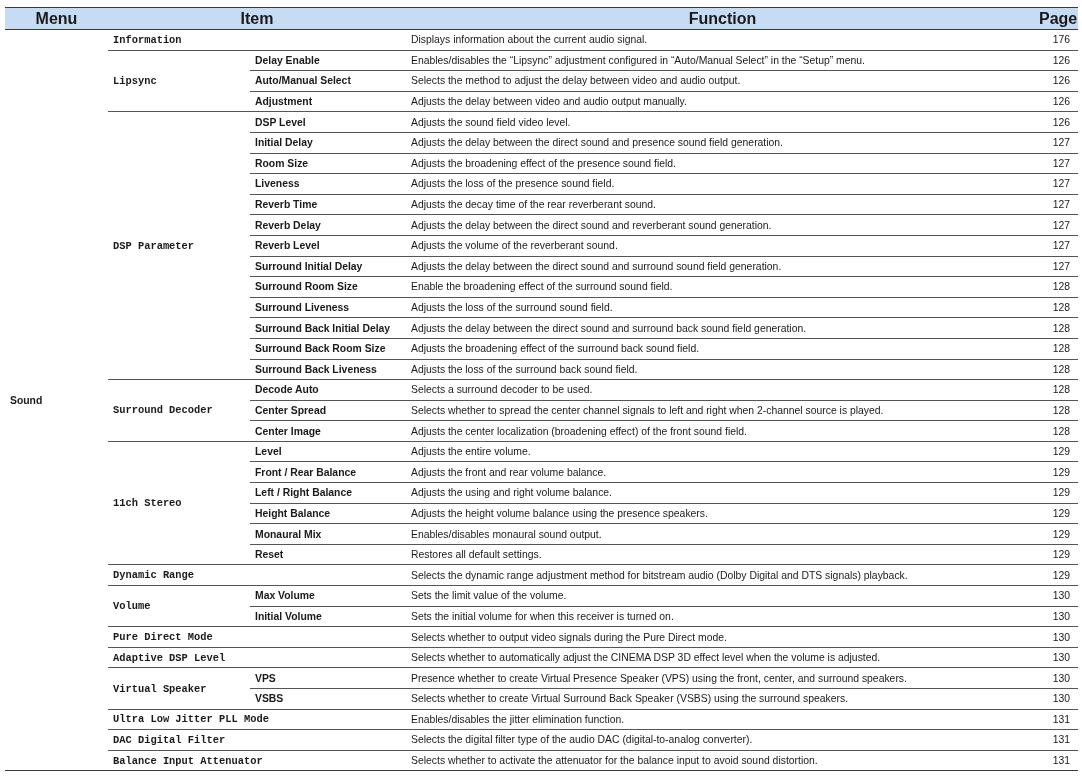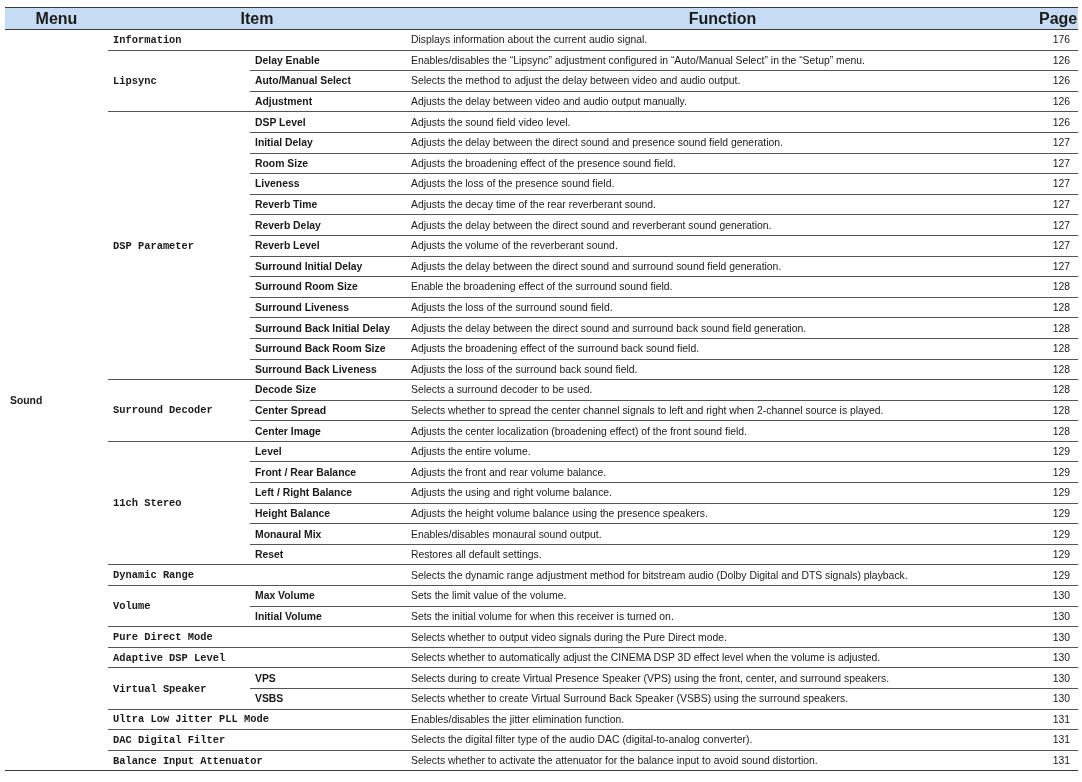--- a/index.html
+++ b/index.html
@@ -123,21 +123,21 @@
         <td class="func">Adjusts the broadening effect of the surround back sound field.</td>
         <td class="page">128</td>
       </tr>
       <tr>
         <td class="item2">Surround Back Liveness</td>
         <td class="func">Adjusts the loss of the surround back sound field.</td>
         <td class="page">128</td>
       </tr>
       <tr>
         <td class="item1" rowspan="3">Surround Decoder</td>
-        <td class="item2">Decode Size</td>
+        <td class="item2">Decode Auto</td>
         <td class="func">Selects a surround decoder to be used.</td>
         <td class="page">128</td>
       </tr>
       <tr>
         <td class="item2">Center Spread</td>
         <td class="func">Selects whether to spread the center channel signals to left and right when 2-channel source is played.</td>
         <td class="page">128</td>
       </tr>
       <tr>
         <td class="item2">Center Image</td>
@@ -197,21 +197,21 @@
         <td class="page">130</td>
       </tr>
       <tr>
         <td class="item1" colspan="2">Adaptive DSP Level</td>
         <td class="func">Selects whether to automatically adjust the CINEMA DSP 3D effect level when the volume is adjusted.</td>
         <td class="page">130</td>
       </tr>
       <tr>
         <td class="item1" rowspan="2">Virtual Speaker</td>
         <td class="item2">VPS</td>
-        <td class="func">Selects during to create Virtual Presence Speaker (VPS) using the front, center, and surround speakers.</td>
+        <td class="func">Presence whether to create Virtual Presence Speaker (VPS) using the front, center, and surround speakers.</td>
         <td class="page">130</td>
       </tr>
       <tr>
         <td class="item2">VSBS</td>
         <td class="func">Selects whether to create Virtual Surround Back Speaker (VSBS) using the surround speakers.</td>
         <td class="page">130</td>
       </tr>
       <tr>
         <td class="item1" colspan="2">Ultra Low Jitter PLL Mode</td>
         <td class="func">Enables/disables the jitter elimination function.</td>

